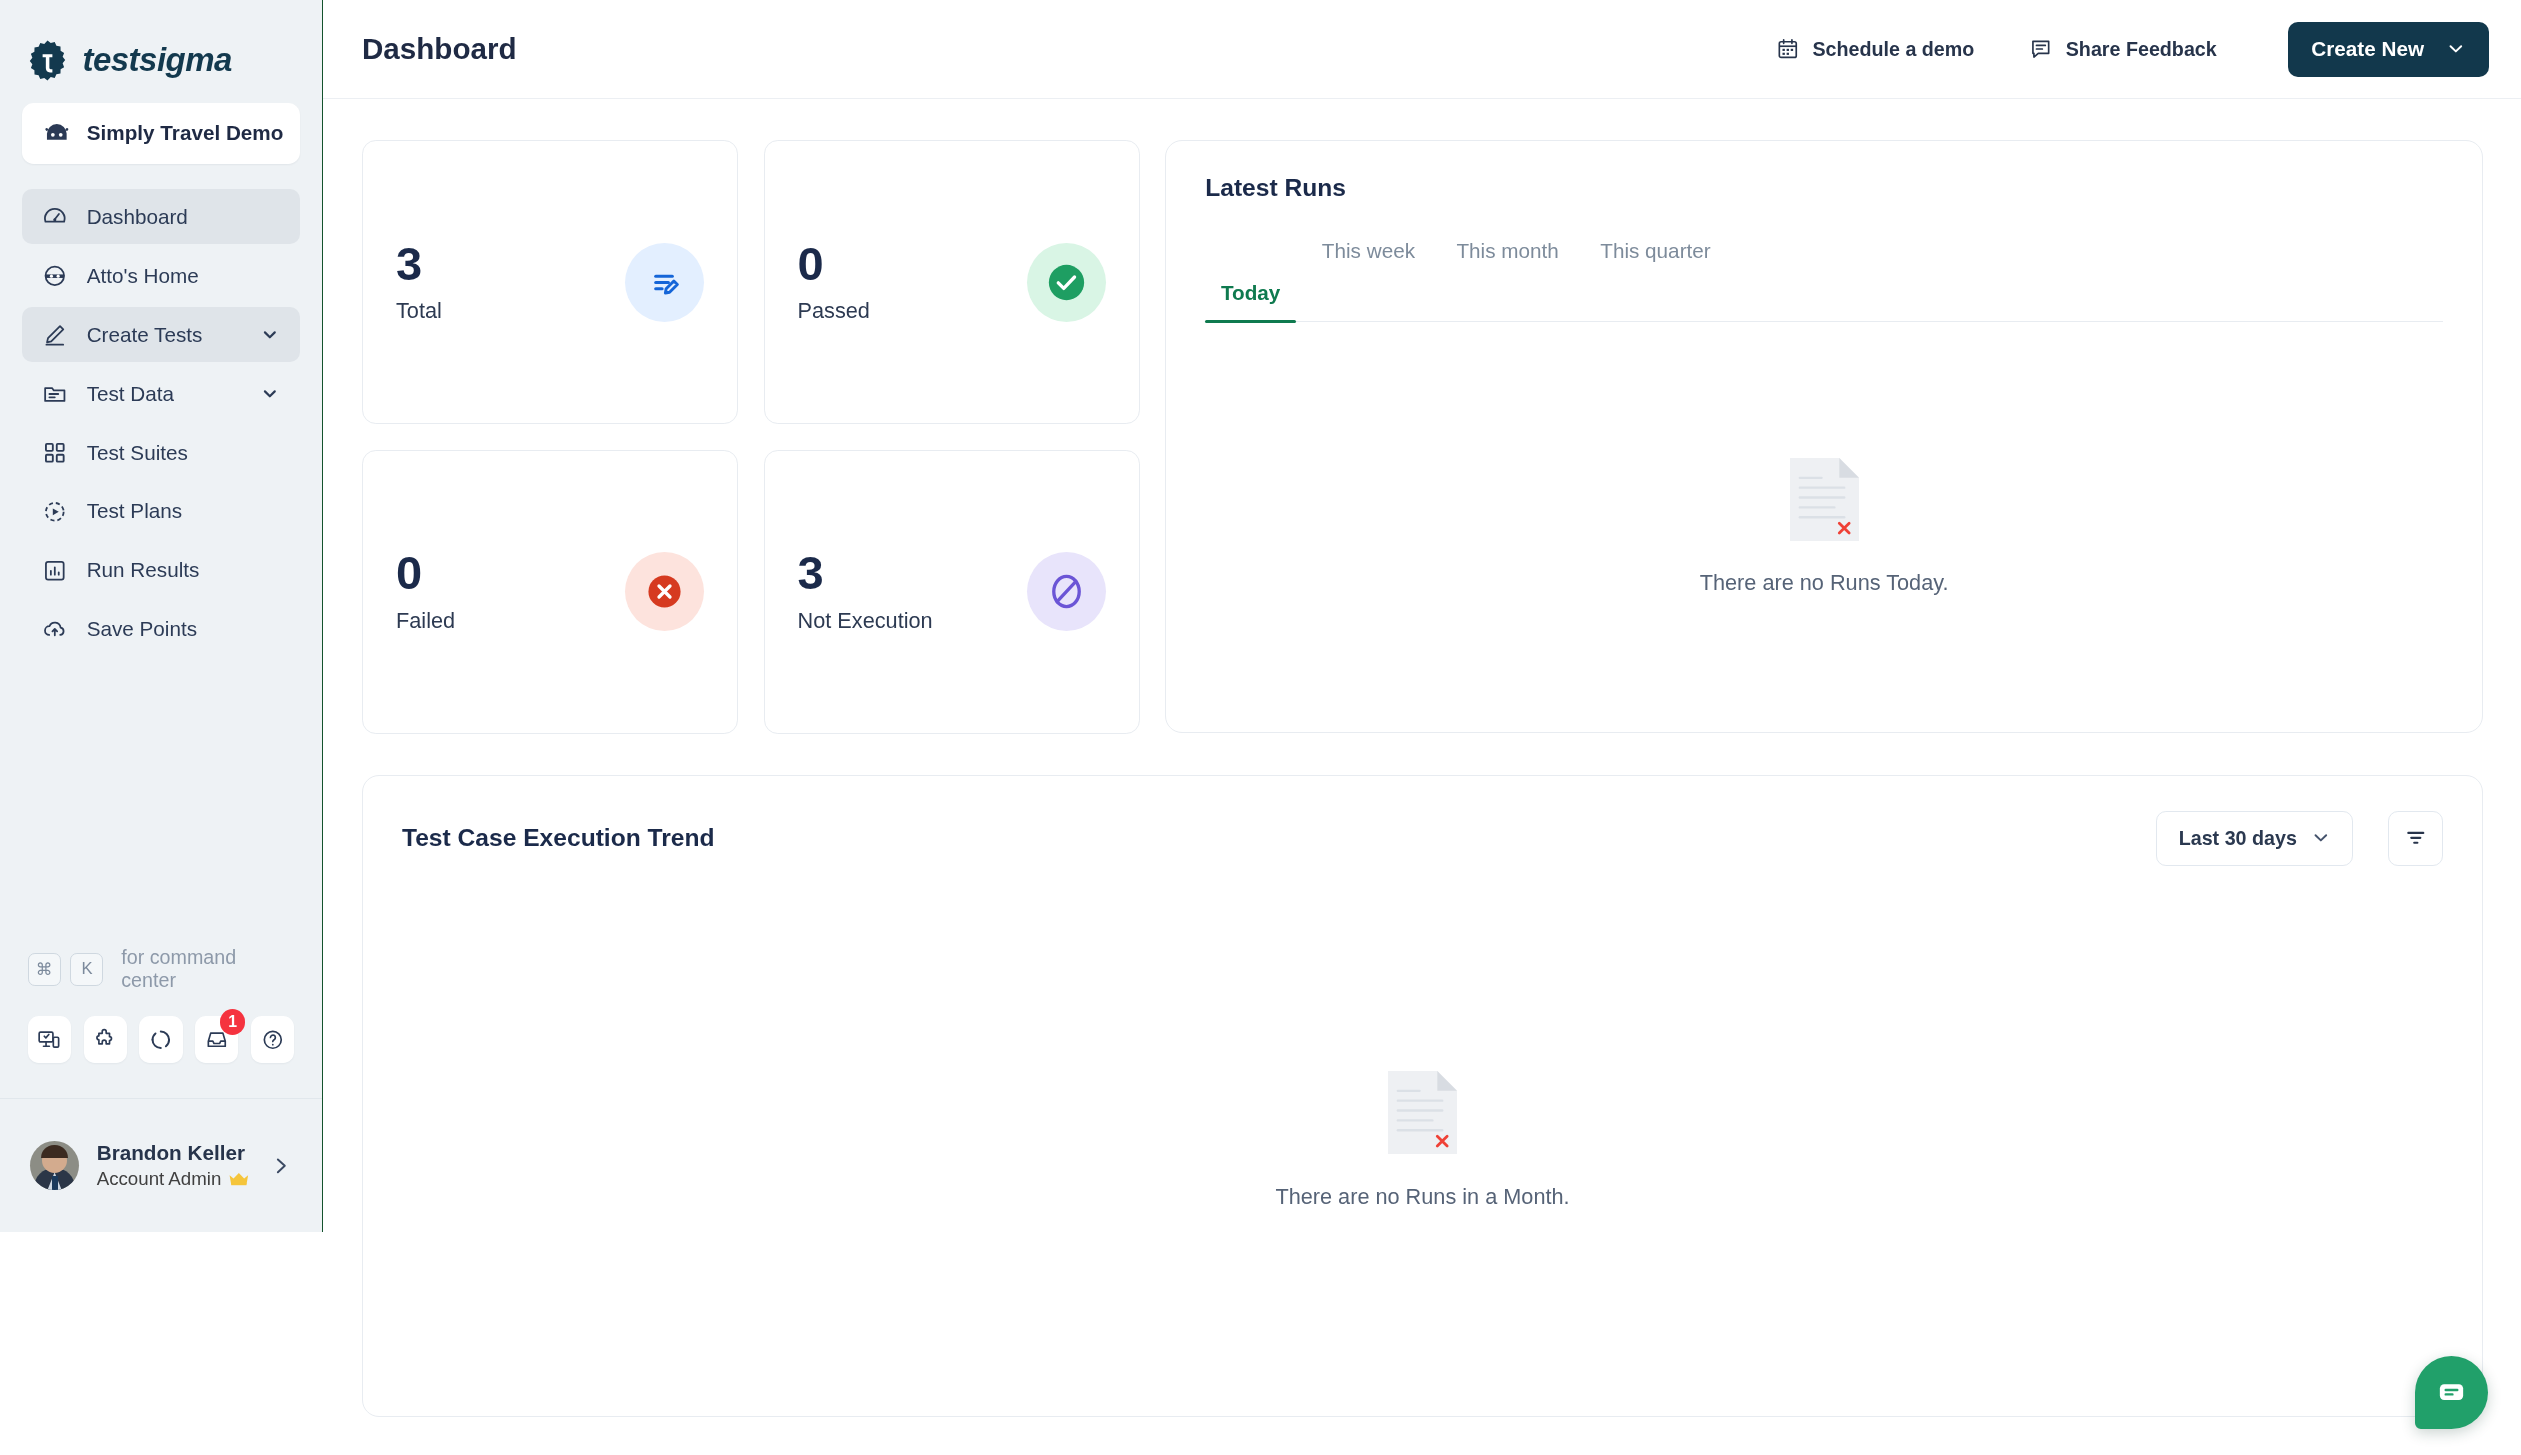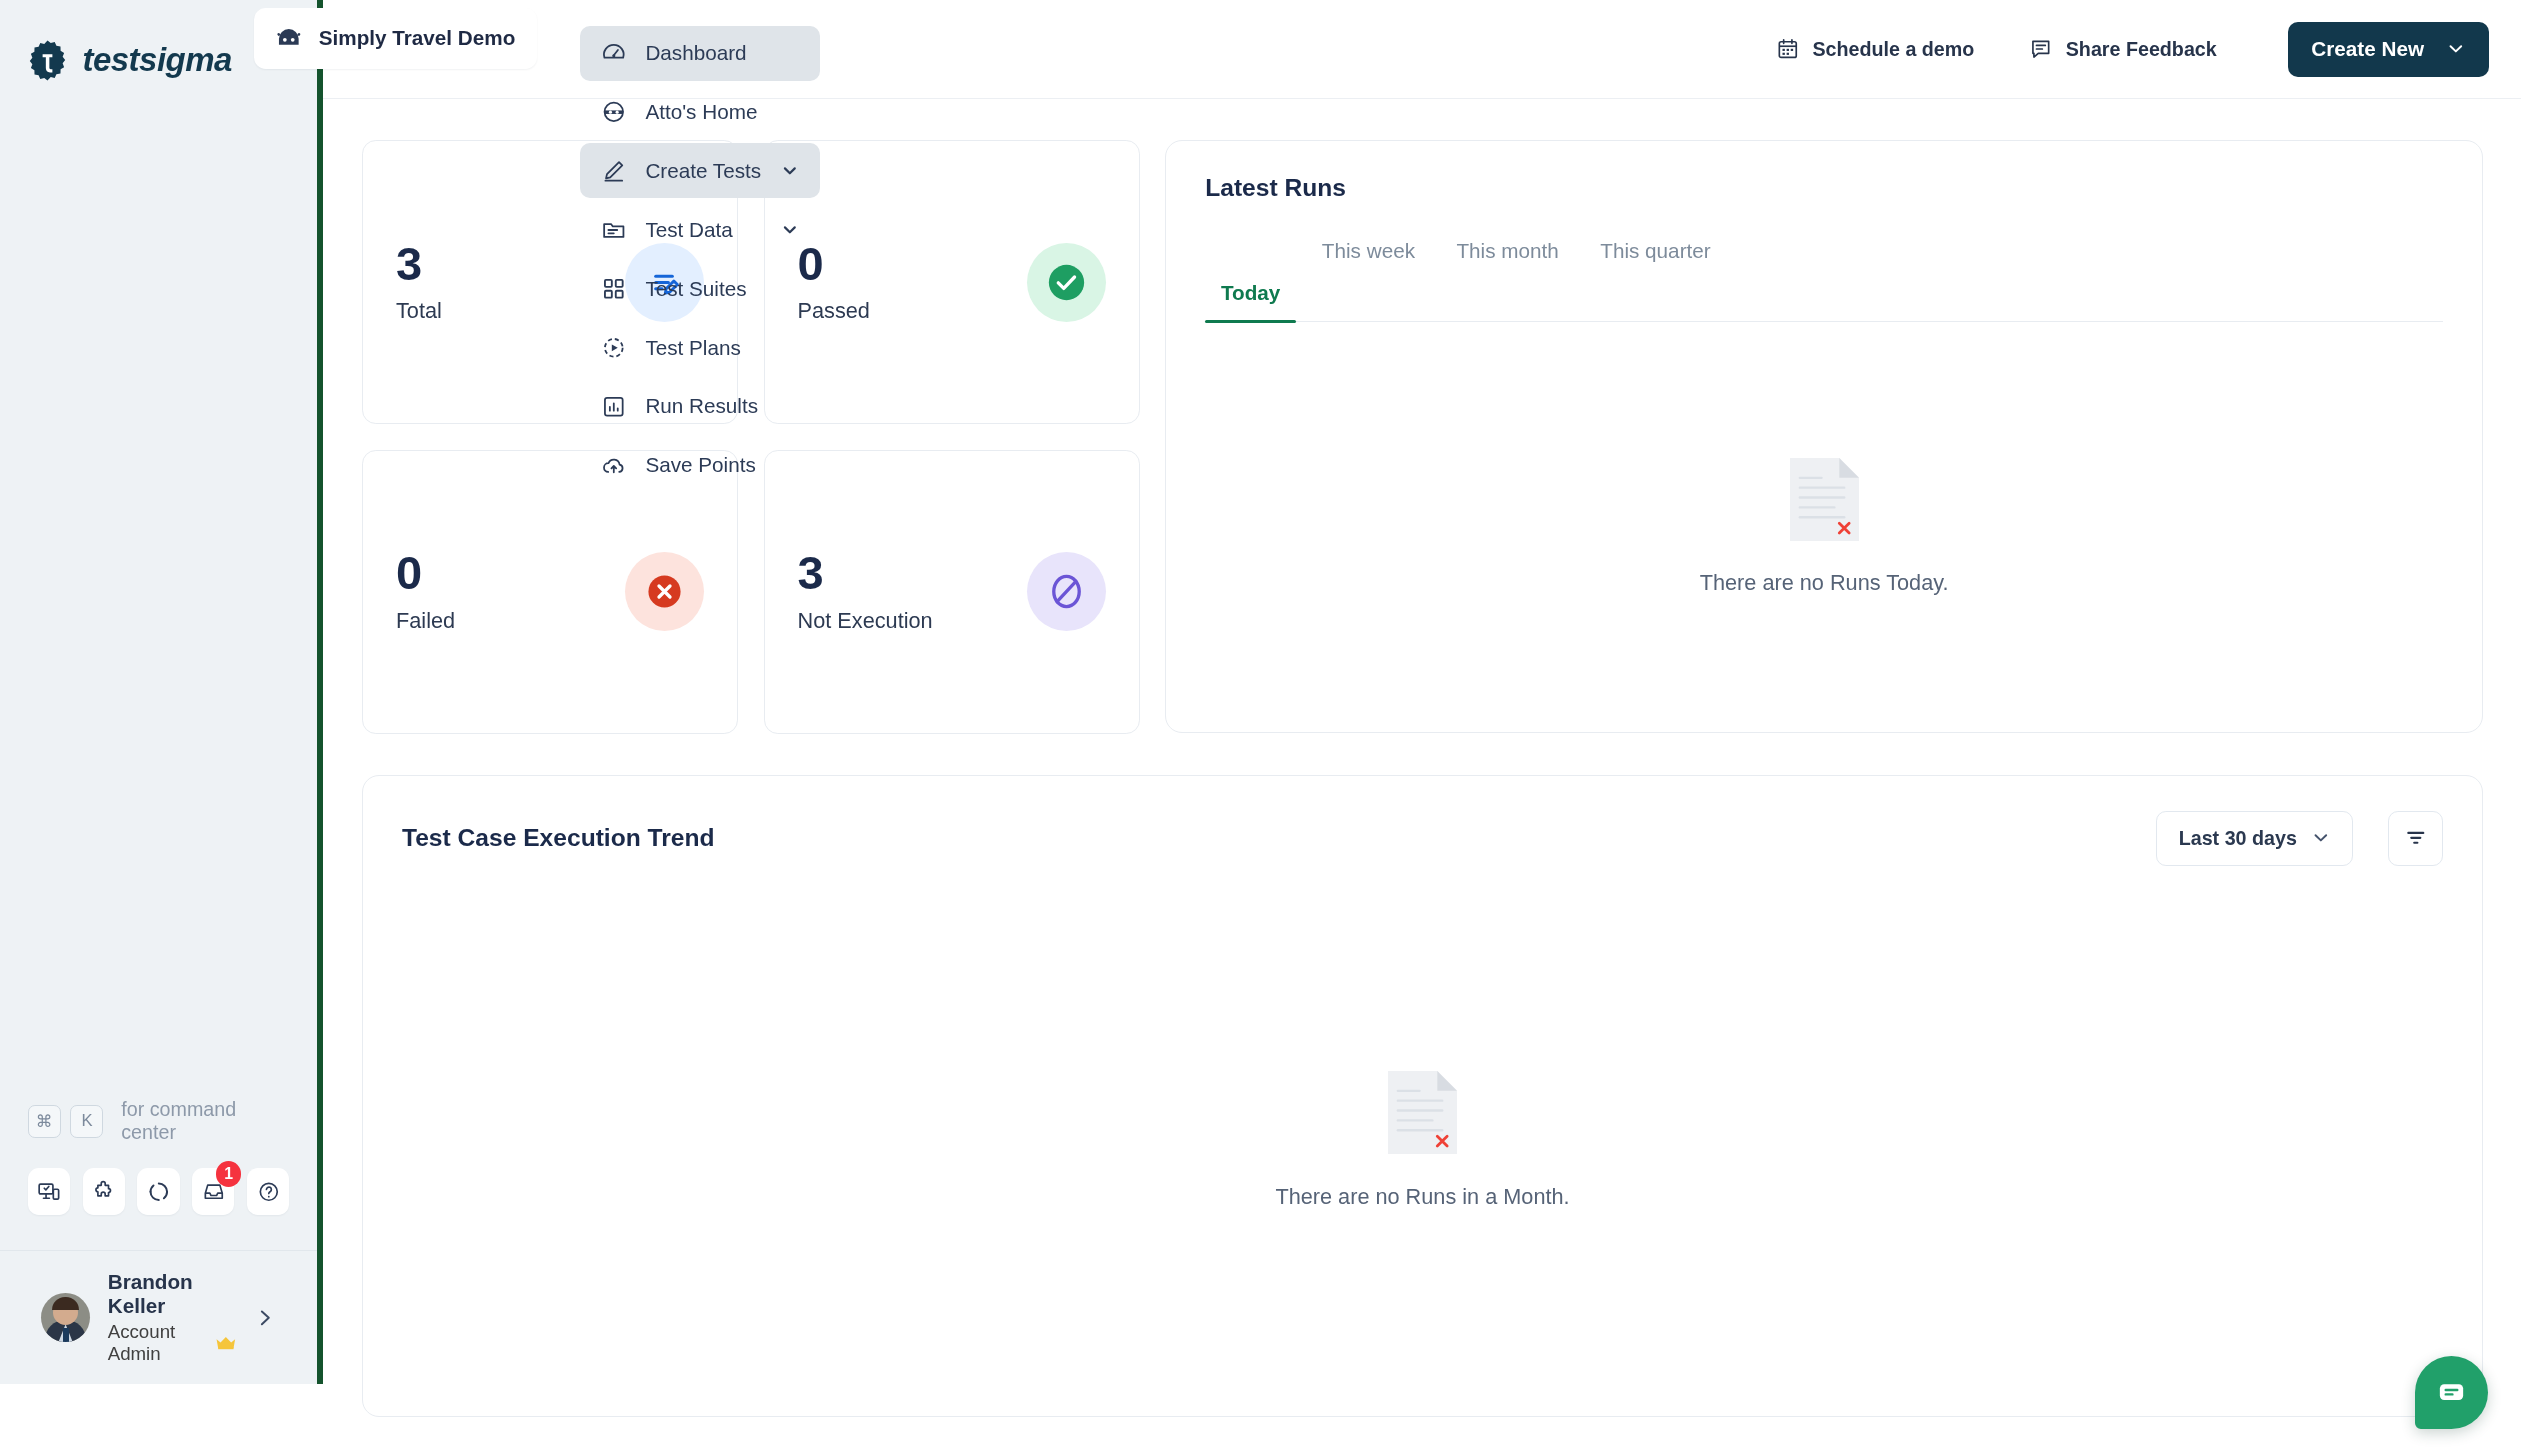--- a/index.html
+++ b/index.html
@@ -7,24 +7,24 @@
     width: 2522px; height: 1456px;
     overflow: hidden;
     font-family: "Liberation Sans", sans-serif;
     background: #ffffff;
     color: #1f2a44;
   }
   .app { display: flex; width: 2522px; height: 1456px; }
 
   
   .sidebar {
-    width: 323px; height: 1384px;
+    width: 323px; height: 1232px;
     background: #eef2f5;
-    border-right: 6px solid #14532d;
-    display: flex; flex-direction: row;
+    border-right: 1px solid #14532d;
+    display: flex; flex-direction: column;
     position: relative;
     flex: 0 0 323px;
   }
   .brand { display: flex; align-items: center; gap: 13.8px; padding: 25.6px 0 0 25.6px; height: 95px; }
   .brand-mark { width: 43px; height: 43px; flex: 0 0 43px; }
   .brand-word { font-size: 33px; font-weight: 700; font-style: italic; color: #13394e; letter-spacing: -0.5px; }
 
   .project-pill {
     margin: 7.9px 21.7px 0 21.7px;
     background: #ffffff;
@@ -69,21 +69,21 @@
   .badge {
     position: absolute; top: -6.9px; right: -6.9px;
     min-width: 25.6px; height: 25.6px; border-radius: 12.8px; background: #f5333f;
     color: #fff; font-size: 15.8px; font-weight: 700;
     display: flex; align-items: center; justify-content: center; padding: 0 5.9px;
   }
 
   .user-card {
     position: absolute; left: 0; right: 0; bottom: 0; height: 134px;
     border-top: 1px solid #e1e7ec;
-    display: flex; align-items: center; gap: 17.7px; padding: 0 41px;
+    display: flex; align-items: center; gap: 17.7px; padding: 0 30px;
     cursor: pointer;
   }
   .avatar {
     width: 49px; height: 49px; border-radius: 50%; flex: 0 0 49px; overflow: hidden;
     background: #8c8d85; position: relative;
   }
   .avatar .face { position: absolute; left: 11.8px; top: 6.9px; width: 25.6px; height: 25.6px; border-radius: 50%; background: #d3ab8e; }
   .avatar .hair { position: absolute; left: 10.8px; top: 3.9px; width: 27.6px; height: 12.8px; border-radius: 13.8px 13.8px 0 0; background: #3b2a20; }
   .avatar .body { position: absolute; left: 3.9px; bottom: -2px; width: 41px; height: 23.6px; border-radius: 19.7px 19.7px 0 0; background: #2b3647; }
   .avatar .shirt { position: absolute; left: 16.7px; bottom: -2px; width: 15.8px; height: 19.7px; background: #cfd9e4; clip-path: polygon(50% 0,100% 100%,0 100%); }

